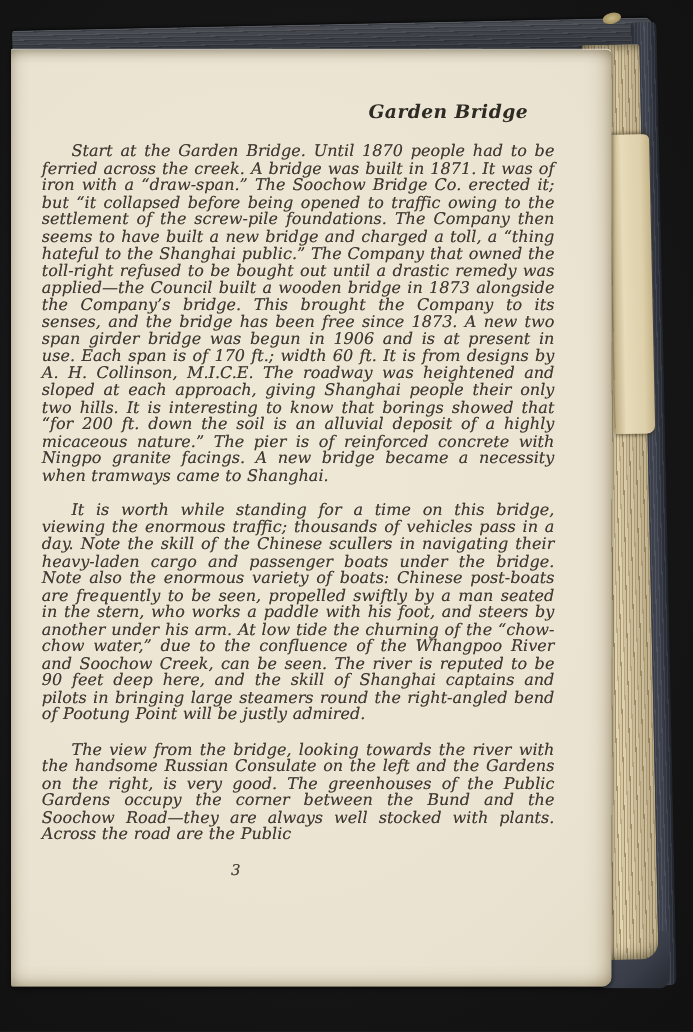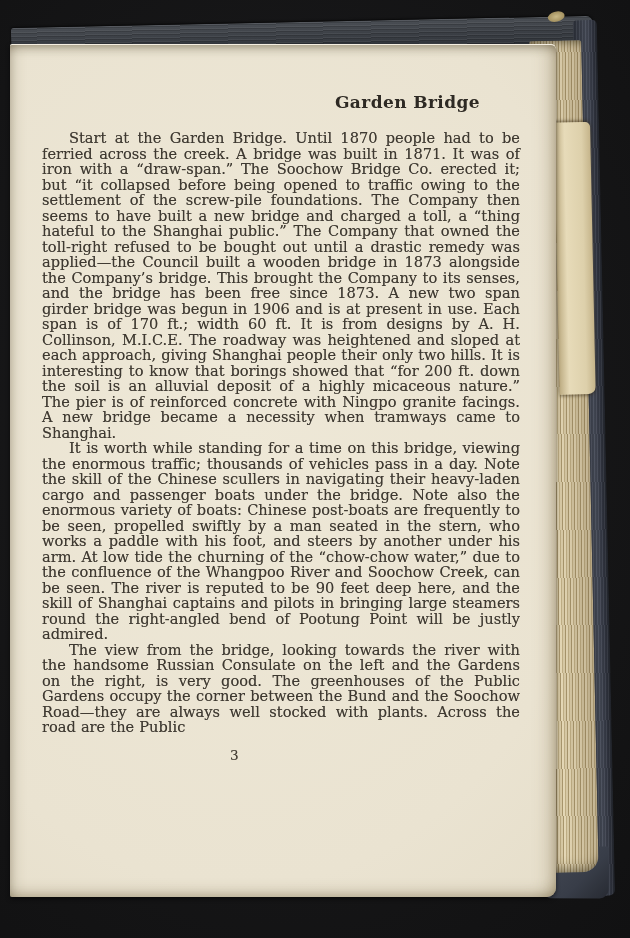--- a/index.html
+++ b/index.html
@@ -131,21 +131,22 @@
       inset 0 9px 12px -8px rgba(70,60,35,0.55),
       inset -14px 0 20px -13px rgba(110,90,50,0.55),
       inset 11px 0 15px -11px rgba(85,72,45,0.38),
       inset 0 -12px 16px -11px rgba(100,85,50,0.45),
       0 2px 4px rgba(0,0,0,0.55);
   }
 
   .page-inner {
     position: absolute;
     inset: 0;
-    padding: 47px 36px 0 32px;
+    padding: 47px 36px 0 12px;
+    font-style: italic;
   }
 
   .running-header {
     font-size: 17px;
     font-weight: 700;
     text-align: right;
     padding-right: 40px;
     letter-spacing: 0.4px;
     color: #2e2a24;
   }
@@ -155,21 +156,21 @@
     font-size: 14.6px;
     line-height: 15.5px;
     text-align: justify;
     color: #3e3931;
     word-spacing: 0.03em;
     text-shadow: 0 0 0.5px rgba(62,57,49,0.55);
     hyphens: auto;
     -webkit-hyphens: auto;
   }
   .body-text p {
-    margin: 0;
+    margin: 16px;
     text-indent: 27px;
   }
 
   .page-number {
     margin-top: 12px;
     padding-left: 188px;
     font-size: 13.5px;
     color: #464036;
     text-shadow: 0 0 0.5px rgba(62,57,49,0.55);
   }

